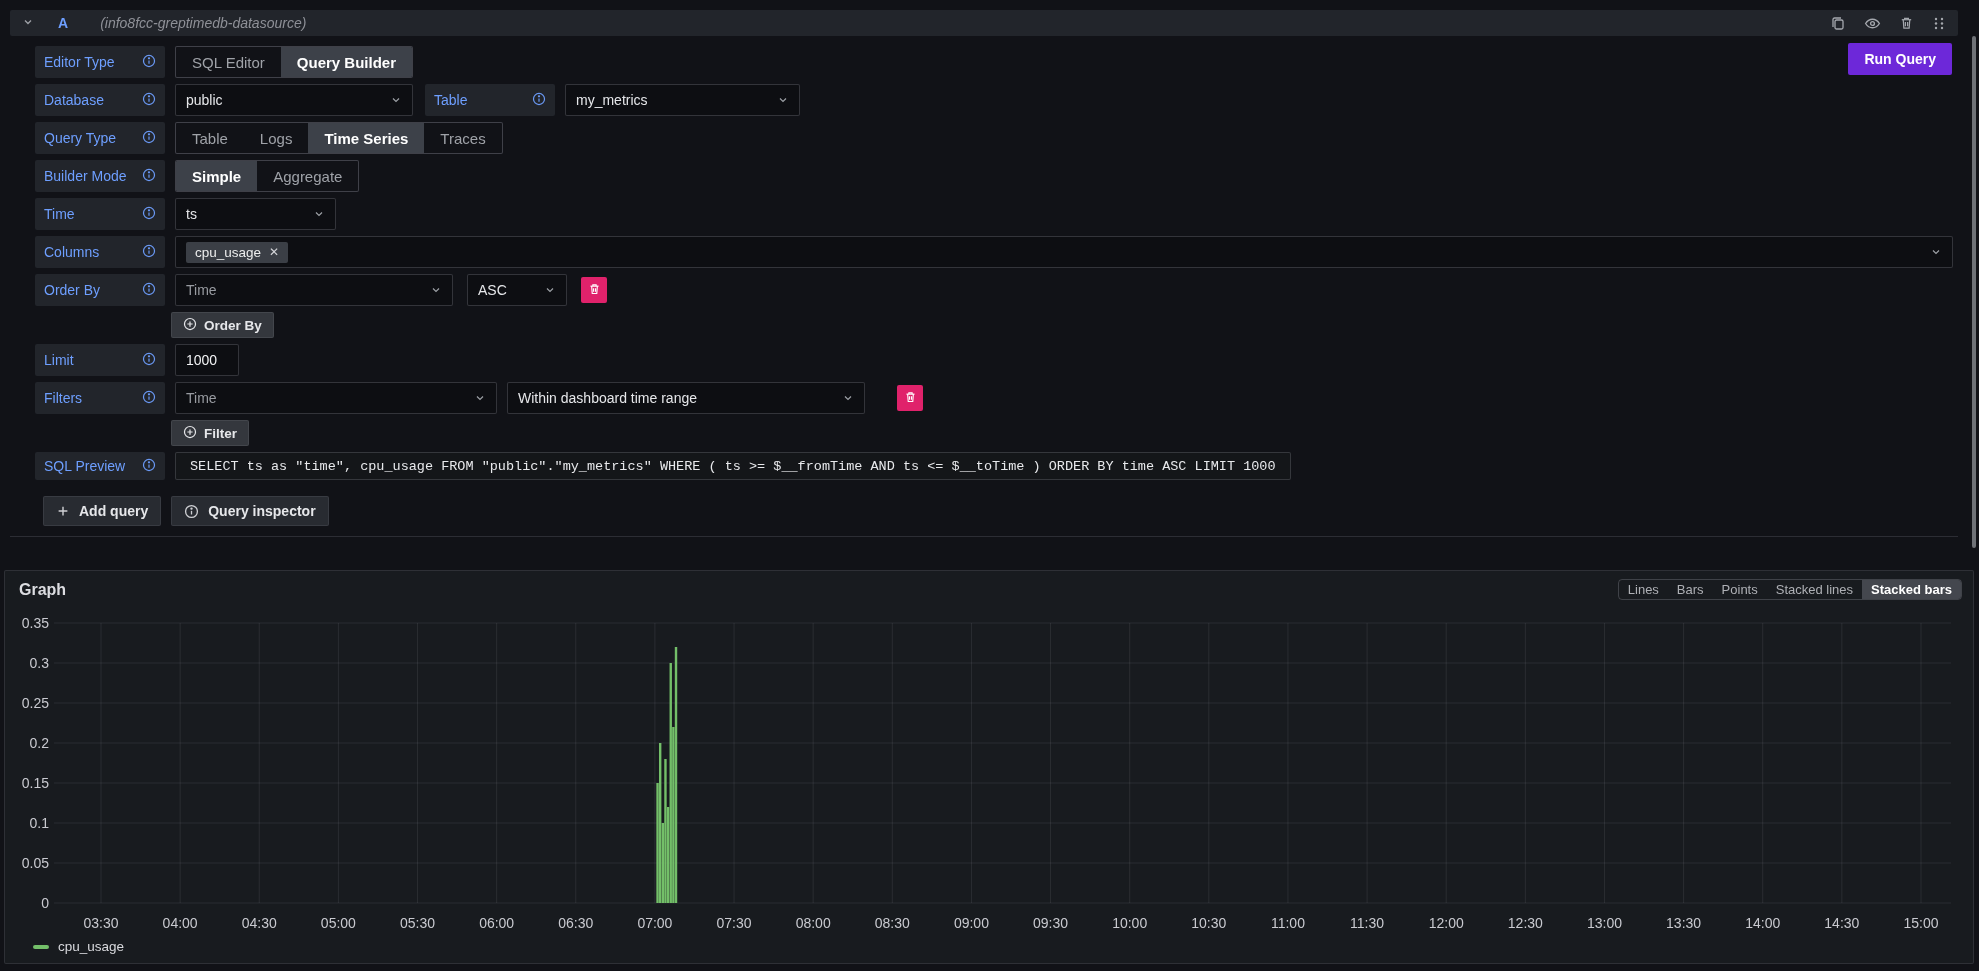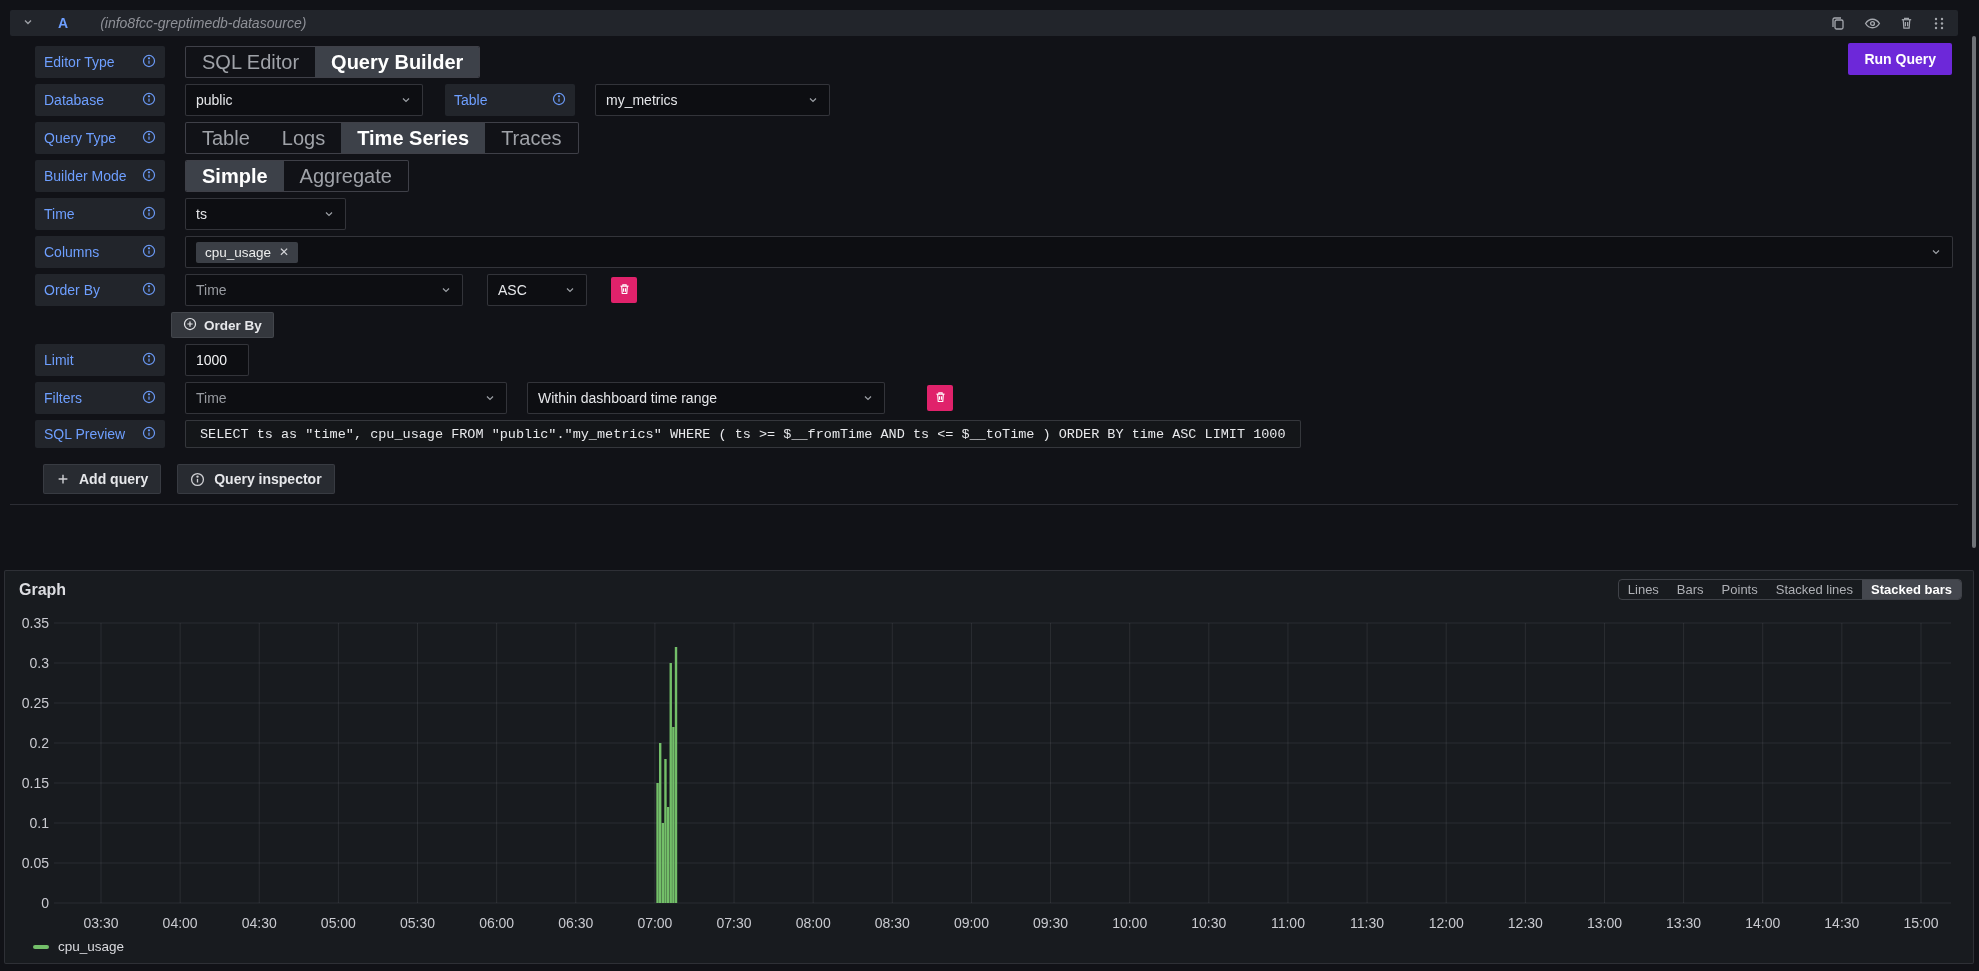--- a/index.html
+++ b/index.html
@@ -23,38 +23,38 @@
     display:flex; align-items:center; padding:0 12px; gap:14px;
   }
   .qheader .chev-btn{ color:#9da0a6; display:flex; align-items:center; cursor:pointer; }
   .ref-id{ color:#6e9fff; font-weight:700; font-size:14px; margin-left:10px; }
   .ds-name{ font-style:italic; color:#8e9097; font-size:14px; margin-left:18px; }
   .qheader-actions{ margin-left:auto; display:flex; align-items:center; gap:18px; color:#a5a8ae; }
   .icon-btn{ display:flex; align-items:center; cursor:pointer; }
   .icon-btn svg{ display:block; }
 
   .form{ padding:10px 0 0 25px; position:relative; }
-  .frow{ display:flex; align-items:stretch; gap:20px; margin-bottom:6px; height:32px; }
+  .frow{ display:flex; align-items:stretch; gap:10px; margin-bottom:6px; height:32px; }
   .frow.sub{ height:26px; margin-left:136px; }
   .frow.sql{ height:28px; }
 
   .flabel{
     width:130px; min-width:130px; background:#22252b; color:#6e9fff;
     display:flex; align-items:center; justify-content:space-between;
     padding:0 9px; border-radius:2px; font-size:14px;
   }
   .flabel .ico-info{ color:#6e9fff; opacity:.95; }
 
   .radio-group{
     display:flex; border:1px solid rgba(204,204,220,0.25);
     border-radius:2px; overflow:hidden; background:#111217;
   }
   .radio-item{
     padding:0 16px; display:flex; align-items:center;
-    color:#9fa2a8; font-size:20px; cursor:pointer; white-space:nowrap;
+    color:#9fa2a8; font-size:15px; cursor:pointer; white-space:nowrap;
   }
   .radio-item.active{ background:#3d4149; color:#ffffff; font-weight:600; }
 
   .select{
     background:#0d0e12; border:1px solid rgba(204,204,220,0.20); border-radius:2px;
     display:flex; align-items:center; justify-content:space-between;
     padding:0 10px; color:#e6e7ea; font-size:14px; cursor:pointer;
   }
   .select .chev{ color:#9da0a6; display:flex; align-items:center; margin-left:12px; }
   .select .muted{ color:#989ba1; }
@@ -91,21 +91,21 @@
     font-family:"Liberation Mono","DejaVu Sans Mono",monospace;
     font-size:13.5px; color:#e8e9ec; white-space:nowrap;
   }
 
   .run-query{
     position:absolute; top:33px; right:6px; height:32px; padding:0 16px;
     background:#6d28d9; color:#ffffff; border:none; border-radius:2px;
     font-size:14px; font-weight:600; font-family:inherit; cursor:pointer;
   }
 
-  .bottom-toolbar{ margin:16px 0 0 8px; padding-bottom:10px; display:flex; gap:16px; }
+  .bottom-toolbar{ margin:16px 0 0 8px; padding-bottom:10px; display:flex; gap:10px; }
   .tool-btn{
     background:#282b31; border:1px solid rgba(204,204,220,0.10); border-radius:2px;
     height:30px; padding:0 12px; display:flex; align-items:center; gap:9px;
     color:#e6e7ea; font-size:14px; font-weight:600; cursor:pointer;
   }
   .tool-btn .ic{ color:#cfd0d4; display:flex; align-items:center; }
 
   
   .graph-panel{
     position:absolute; left:4px; top:570px; width:1970px; height:394px;
@@ -423,20 +423,31 @@
           <svg width="13" height="14" viewBox="0 0 16 16" fill="none" stroke="currentColor" stroke-width="1.4">
               <path d="M3 4.5h10"></path>
               <path d="M6 4.5V3h4v1.5"></path>
               <path d="M4.5 4.5l.7 9h5.6l.7-9"></path>
               <path d="M6.8 7v4.5M9.2 7v4.5"></path>
             </svg>
         </span>
       </button>
     </div>
 
+    <div class="frow sub">
+      <button class="add-btn">
+        <span class="ic">
+          <svg width="14" height="14" viewBox="0 0 16 16" fill="none" stroke="currentColor" stroke-width="1.4">
+              <circle cx="8" cy="8" r="6.3"></circle>
+              <path d="M8 5v6M5 8h6"></path>
+            </svg>
+        </span>
+        <span>Filter</span>
+      </button>
+    </div>
 
     <div class="frow sql">
       <div class="flabel">
         <span>SQL Preview</span>
         <span class="ico-info">
           <svg width="14" height="14" viewBox="0 0 16 16" fill="none" stroke="currentColor" stroke-width="1.4">
               <circle cx="8" cy="8" r="6.3"></circle>
               <path d="M8 7.3V11.2"></path>
               <circle cx="8" cy="4.9" r="0.6" fill="currentColor"></circle>
             </svg>

